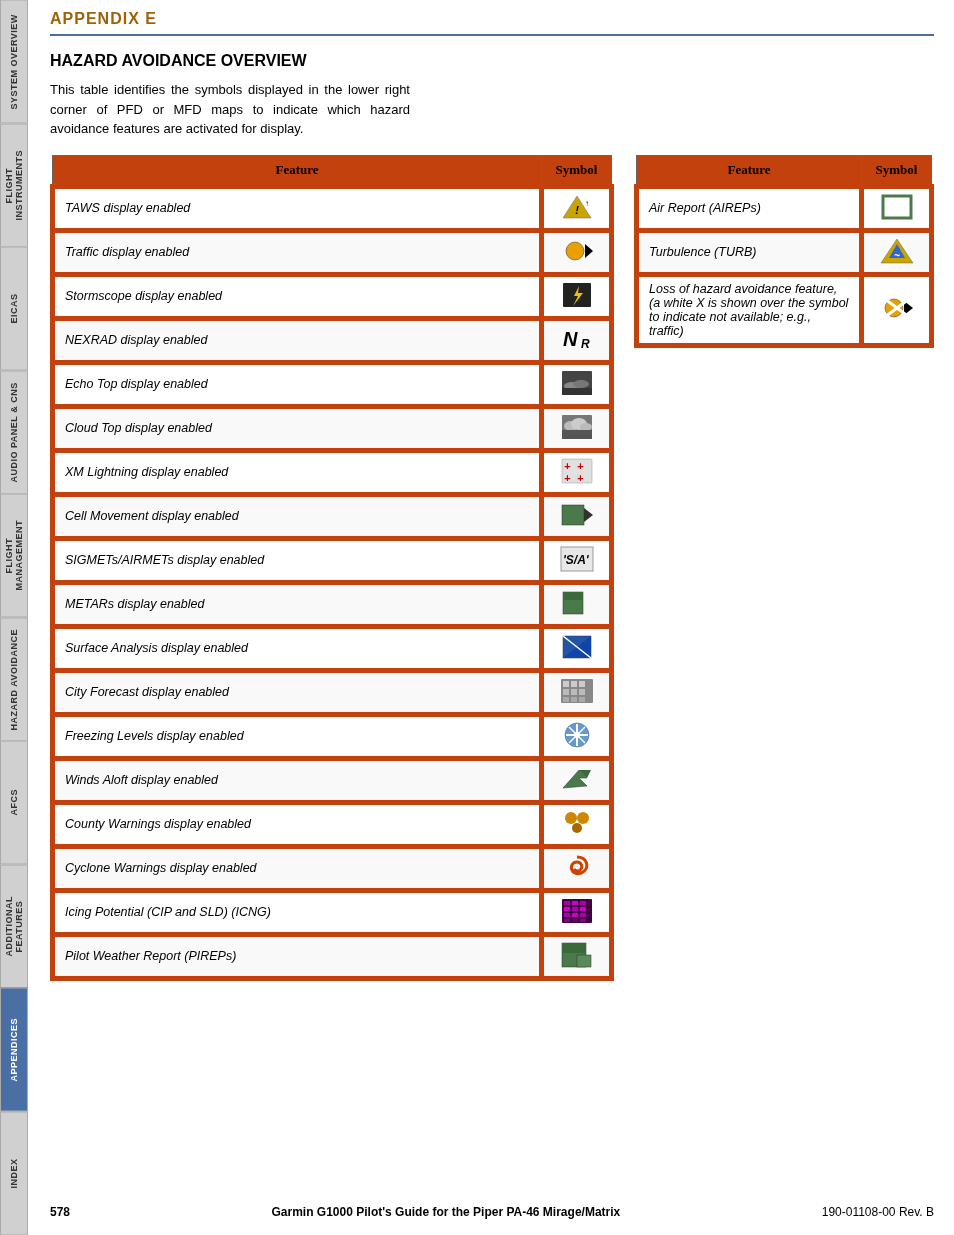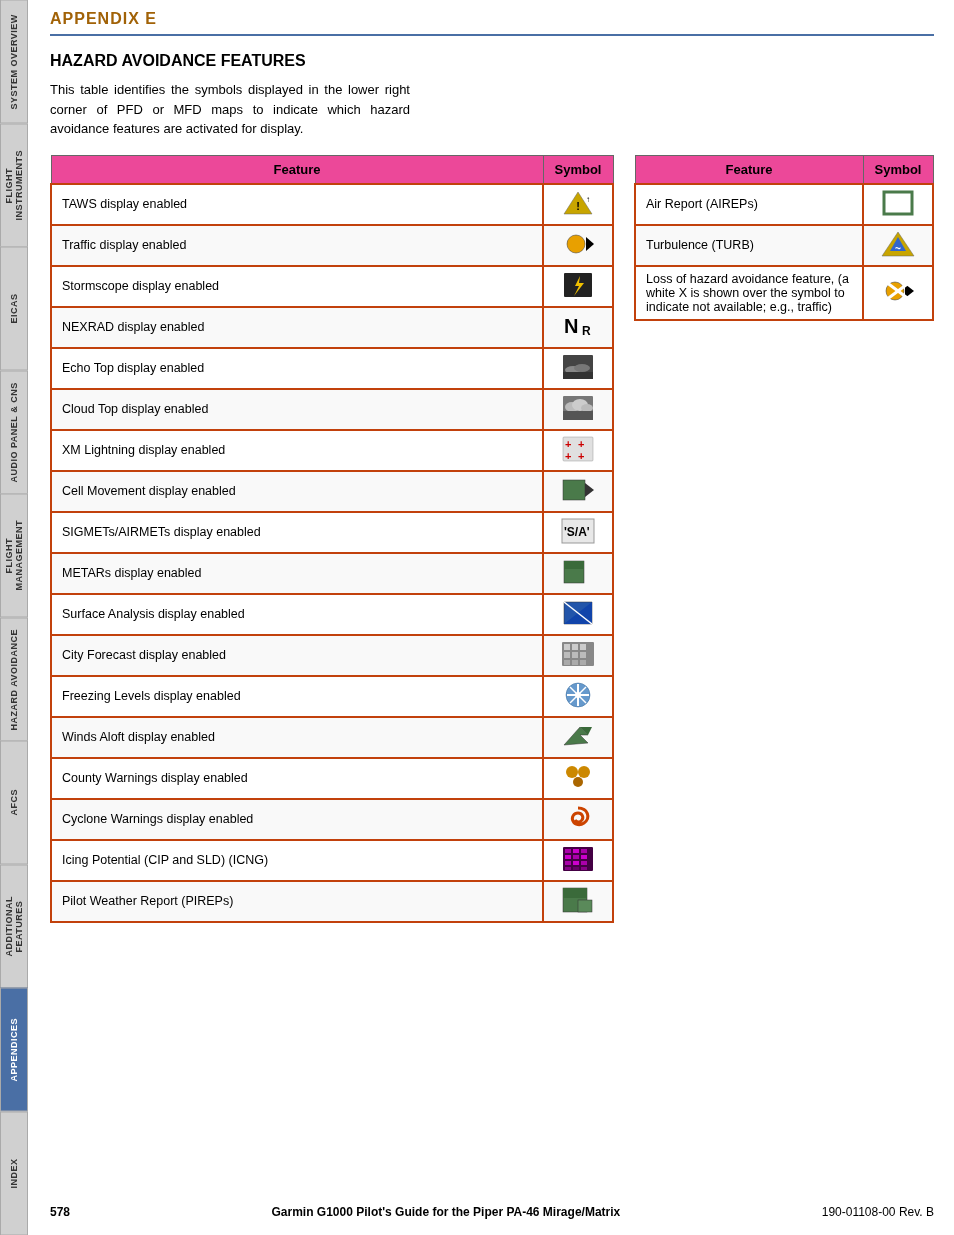--- a/index.html
+++ b/index.html
@@ -127,35 +127,37 @@
       flex-shrink: 0;
     }
 
     
     .feature-table {
       width: 100%;
       border-collapse: collapse;
       border: 1px solid #666;
     }
     .feature-table th {
-      background: #ec4899;
+      background: #c2410c;
       font-weight: bold;
       font-size: 13px;
       padding: 6px 10px;
       border: 1px solid #666;
       text-align: center;
+      font-family: Liberation Serif, serif;
     }
     .feature-table th:first-child {
       text-align: center;
     }
     .feature-table td {
       padding: 5px 10px;
-      border: 2px solid #c2410c;
+      border: 5px solid #c2410c;
       font-size: 12.5px;
       vertical-align: middle;
+      font-style: italic;
     }
     .feature-table td.symbol-cell {
       text-align: center;
       width: 70px;
       padding: 3px 5px;
     }
     .feature-table tr:nth-child(even) {
       background: #f9f9f9;
     }
 
@@ -228,21 +230,21 @@
     <span>INDEX</span>
   </div>
 </div>
 
 <div class="main-content">
 
   <div class="page-header">
     <div class="appendix-title">APPENDIX E</div>
   </div>
 
-  <div class="section-title">HAZARD AVOIDANCE FEATURES</div>
+  <div class="section-title">HAZARD AVOIDANCE OVERVIEW</div>
 
   <p class="description">This table identifies the symbols displayed in the lower right corner of PFD or MFD maps to indicate which hazard avoidance features are activated for display.</p>
 
   <div class="content-columns">
 
     <div class="left-column">
       <table class="feature-table">
         <thead>
           <tr>
             <th>Feature</th>

